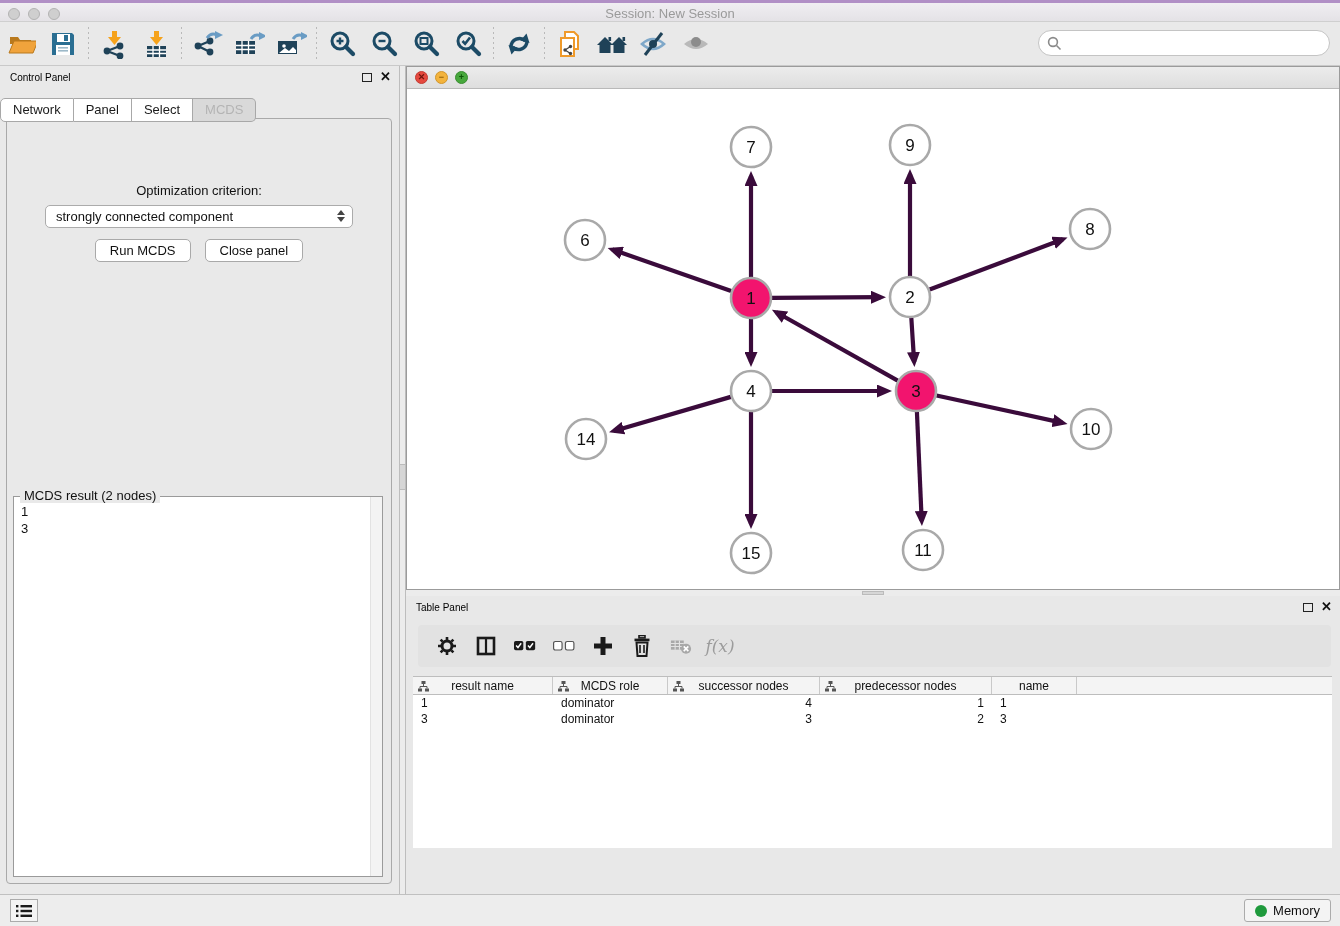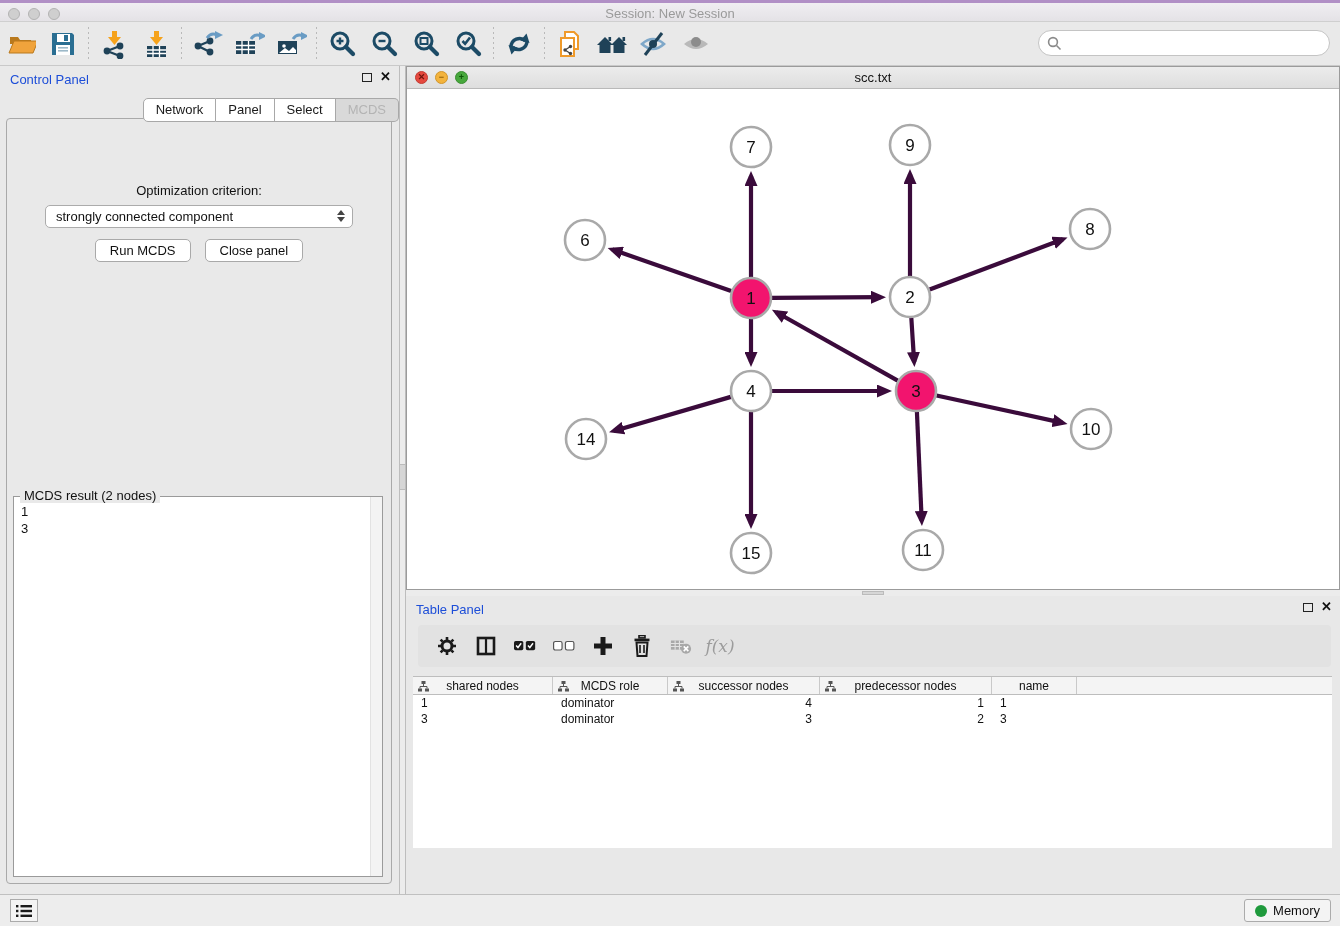--- a/index.html
+++ b/index.html
@@ -26,26 +26,26 @@
   .searchbox { position:absolute; right:10px; top:8px; width:292px; height:26px;
     background:#fff; border:1px solid #c4c4c4; border-radius:13px;
     display:flex; align-items:center; padding-left:8px; }
   .searchbox input { border:none; outline:none; flex:1; font-size:13px; background:transparent; height:20px; }
 
   
   .main { position:absolute; left:0; top:66px; width:1340px; height:828px; }
 
   .control-panel { position:absolute; left:0; top:0; width:399px; height:828px; background:#e9e9e9; }
   .panel-header { position:relative; height:26px; }
-  .panel-title { position:absolute; left:10px; top:6px; font-size:13px; color:#1d4ed8; }
+  .panel-title { position:absolute; left:10px; top:6px; font-size:10px; color:#000000; }
   .win-icons { position:absolute; right:8px; top:6px; display:flex; gap:8px; align-items:center; }
   .float-ic { width:10px; height:9px; border:1.5px solid #222; }
   .close-ic { font-size:13px; font-weight:bold; color:#111; line-height:10px; }
 
-  .tabbar { display:flex; justify-content:flex-end; margin-top:6px; position:relative; z-index:2; }
+  .tabbar { display:flex; justify-content:flex-start; margin-top:6px; position:relative; z-index:2; }
   .tab { font-size:13px; padding:3px 12px 4px; background:#fff; border:1px solid #a8a8a8;
     border-left-width:0; color:#1a1a1a; }
   .tab:first-child { border-left-width:1px; border-radius:5px 0 0 5px; }
   .tab:last-child { border-radius:0 5px 5px 0; }
   .tab.selected { background:#d9d9d9; color:#b4b4b4; }
 
   .content-box { position:absolute; left:6px; right:7px; top:52px; bottom:10px;
     border:1px solid #a9a9a9; border-radius:4px; background:#e9e9e9; }
   .opt-label { position:absolute; left:0; right:0; top:64px; text-align:center; font-size:13px; color:#111; }
   .select { position:absolute; left:38px; right:38px; top:86px; height:23px; background:#fff;
@@ -321,21 +321,20 @@
       <div class="v-grip"></div>
     </div>
 
     <div class="network-window">
       <div class="net-titlebar">
         <div class="net-lights">
           <span class="nl nl-close">✕</span>
           <span class="nl nl-min">−</span>
           <span class="nl nl-max">+</span>
         </div>
-        <div class="net-title">scc.txt</div>
       </div>
       <div class="net-canvas">
         <svg id="graph" width="932" height="500" viewBox="0 0 932 500">
           <defs>
             <marker id="arrowhead" markerUnits="userSpaceOnUse" markerWidth="16" markerHeight="13" refX="10" refY="6.5" orient="auto">
               <path id="arrowpath" d="M0,0 L15,6.5 L0,13 z" fill="#3a0b3b"></path>
             </marker>
           </defs>
         <line x1="344" y1="188" x2="344" y2="87" stroke="#3a0b3b" stroke-width="4.2" marker-end="url(#arrowhead)"></line>
             <line x1="324.1752536154717" y1="202.07328138371903" x2="205.37703072149142" y2="160.56546856534038" stroke="#3a0b3b" stroke-width="4.2" marker-end="url(#arrowhead)"></line>
@@ -474,21 +473,21 @@
         <div class="t-header">
           <div class="th-cell" style="width:140px">
             <svg class="th-icon" width="11" height="11" viewBox="0 0 11 11">
                 <g fill="#555">
                   <rect x="3.5" y="0" width="4" height="3"></rect>
                   <rect x="0" y="7.5" width="4" height="3"></rect>
                   <rect x="7" y="7.5" width="4" height="3"></rect>
                 </g>
                 <path d="M5.5 3 v2.5 M2 7.5 V5.5 h7 v2" stroke="#555" fill="none"></path>
               </svg>
-            <span>shared nodes</span>
+            <span>result name</span>
           </div>
           <div class="th-cell" style="width:115px">
             <svg class="th-icon" width="11" height="11" viewBox="0 0 11 11">
                 <g fill="#555">
                   <rect x="3.5" y="0" width="4" height="3"></rect>
                   <rect x="0" y="7.5" width="4" height="3"></rect>
                   <rect x="7" y="7.5" width="4" height="3"></rect>
                 </g>
                 <path d="M5.5 3 v2.5 M2 7.5 V5.5 h7 v2" stroke="#555" fill="none"></path>
               </svg>

